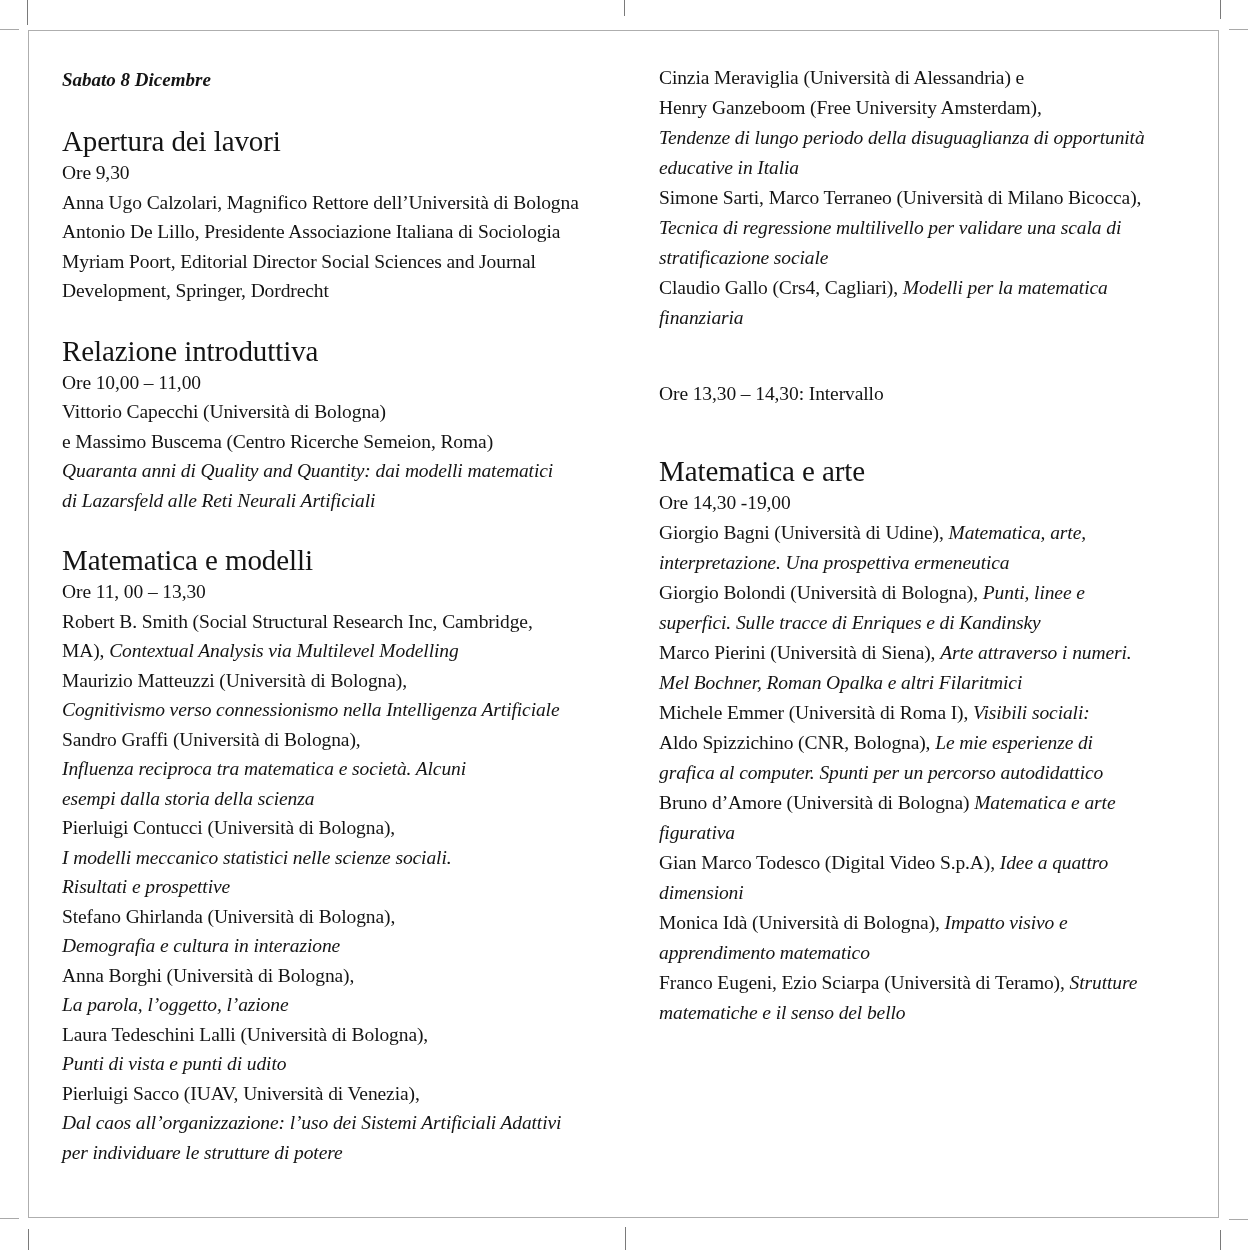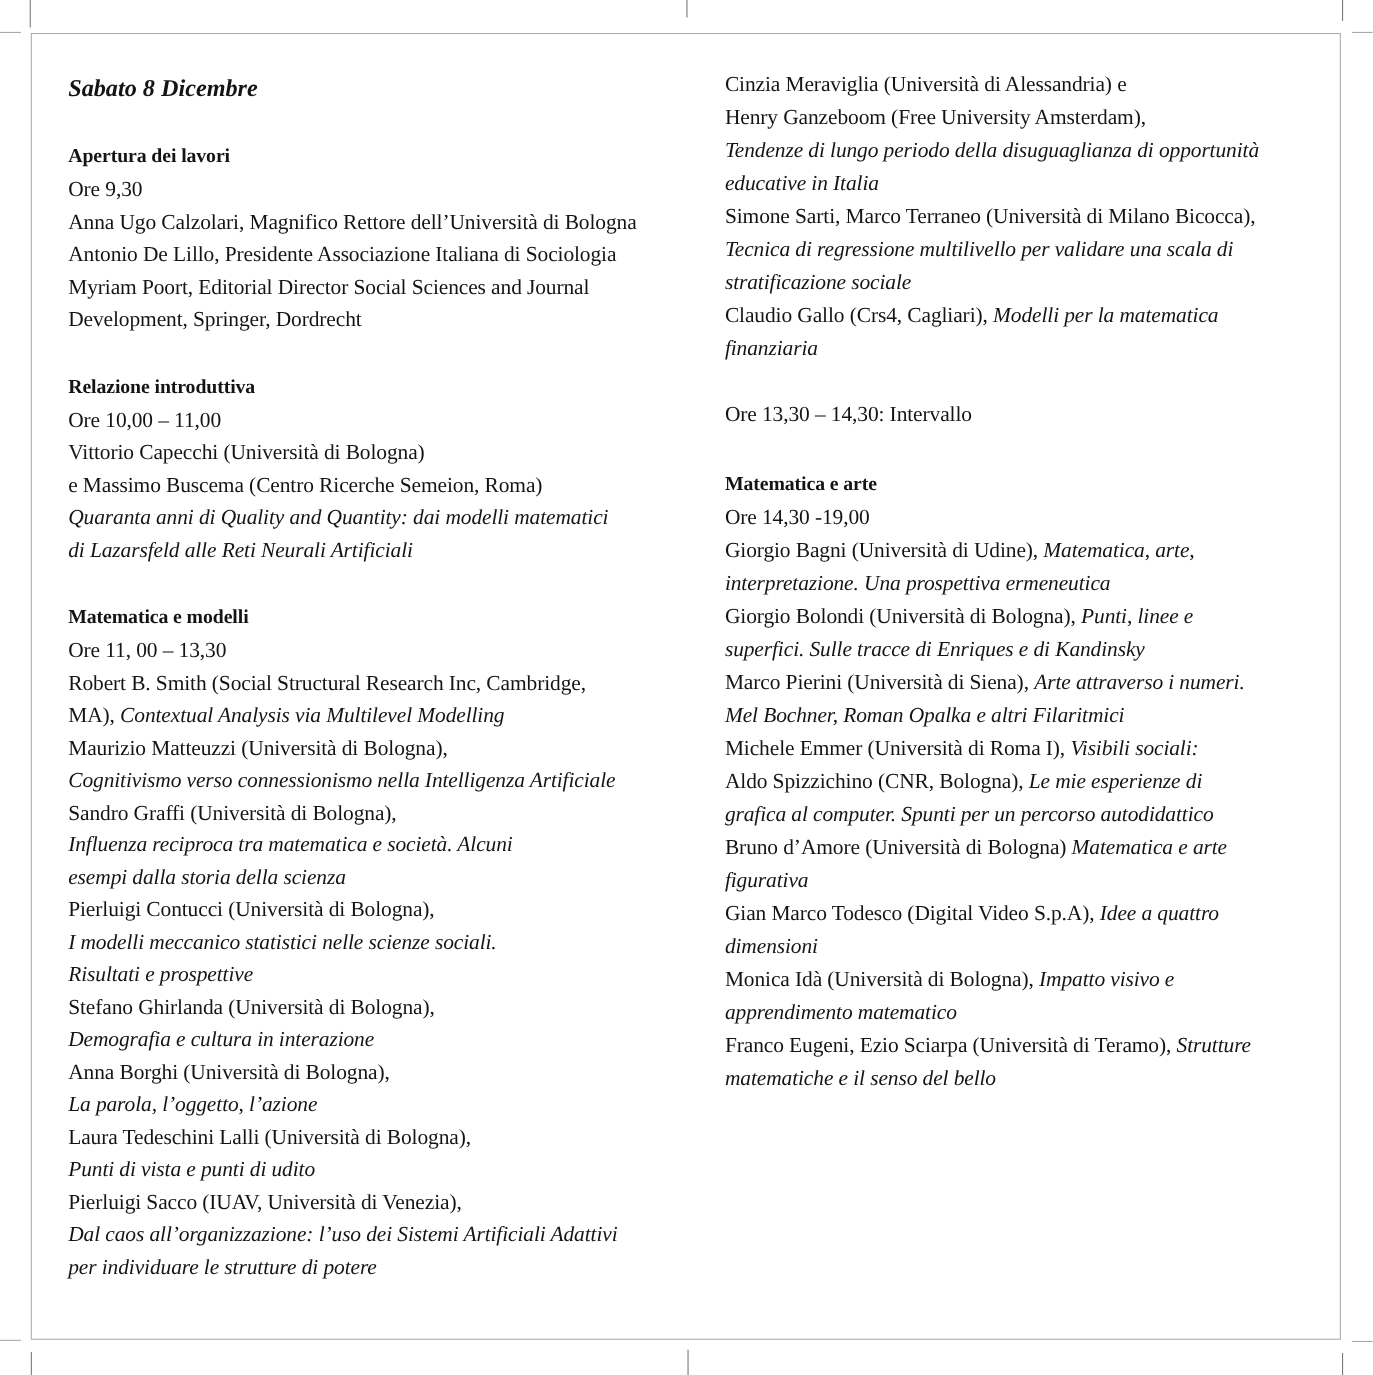--- a/index.html
+++ b/index.html
@@ -30,38 +30,38 @@
     position: absolute; left: 28px; top: 30px;
     width: 1191px; height: 1188px;
     border: 1px solid #aeaeae;
     box-sizing: border-box;
   }
   
   .col { position: absolute; top: 63px; }
   .col-left  { left: 62px;  width: 556px; }
   .col-right { left: 659px; width: 545px; }
   .block + .block { margin-top: 29px; }
-  .col-right .block + .block { margin-top: 30px; }
+  .col-right .block + .block { margin-top: 46px; }
   .line {
     white-space: nowrap;
     font-size: 19.5px;
     line-height: 29.5px;
     letter-spacing: -0.1px;
   }
   .col-right .line { line-height: 30px; }
   .heading {
-    font-weight: bold;
-    font-size: 18px;
+    font-weight: normal;
+    font-size: 29px;
     line-height: 33px;
     letter-spacing: -0.1px;
   }
   .date-heading {
     font-weight: bold;
     font-style: italic;
-    font-size: 22px;
+    font-size: 19px;
     line-height: 33px;
   }
   .it { font-style: italic; }
 </style>
 </head>
 <body style="background: rgb(255, 255, 255); color: rgb(20, 20, 20);">
 
 <div class="mark v m-tl-v"></div>
 <div class="mark h m-tl-h"></div>
 <div class="mark v m-tc-v"></div>

